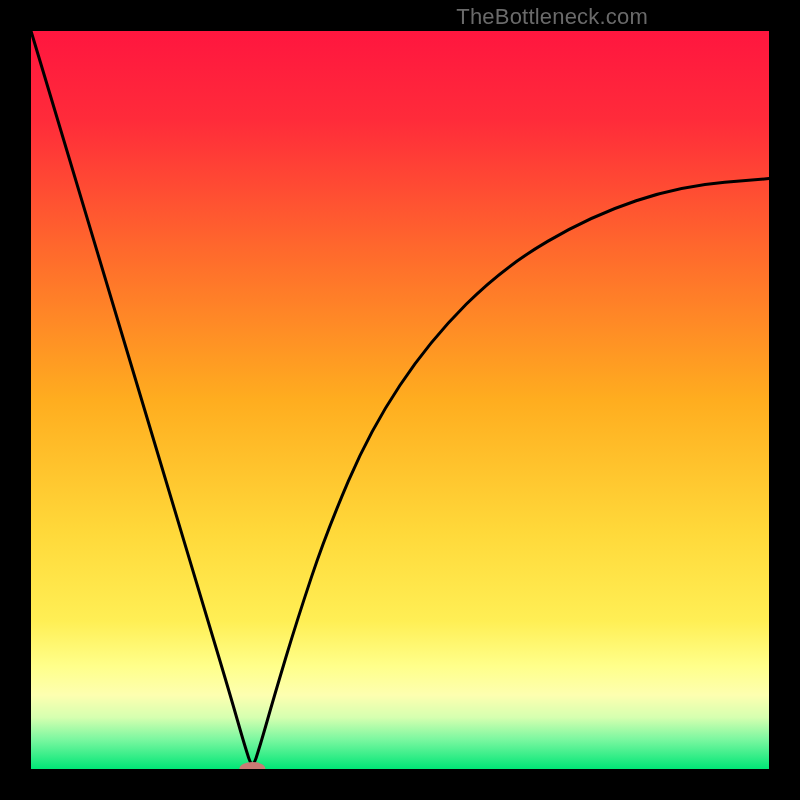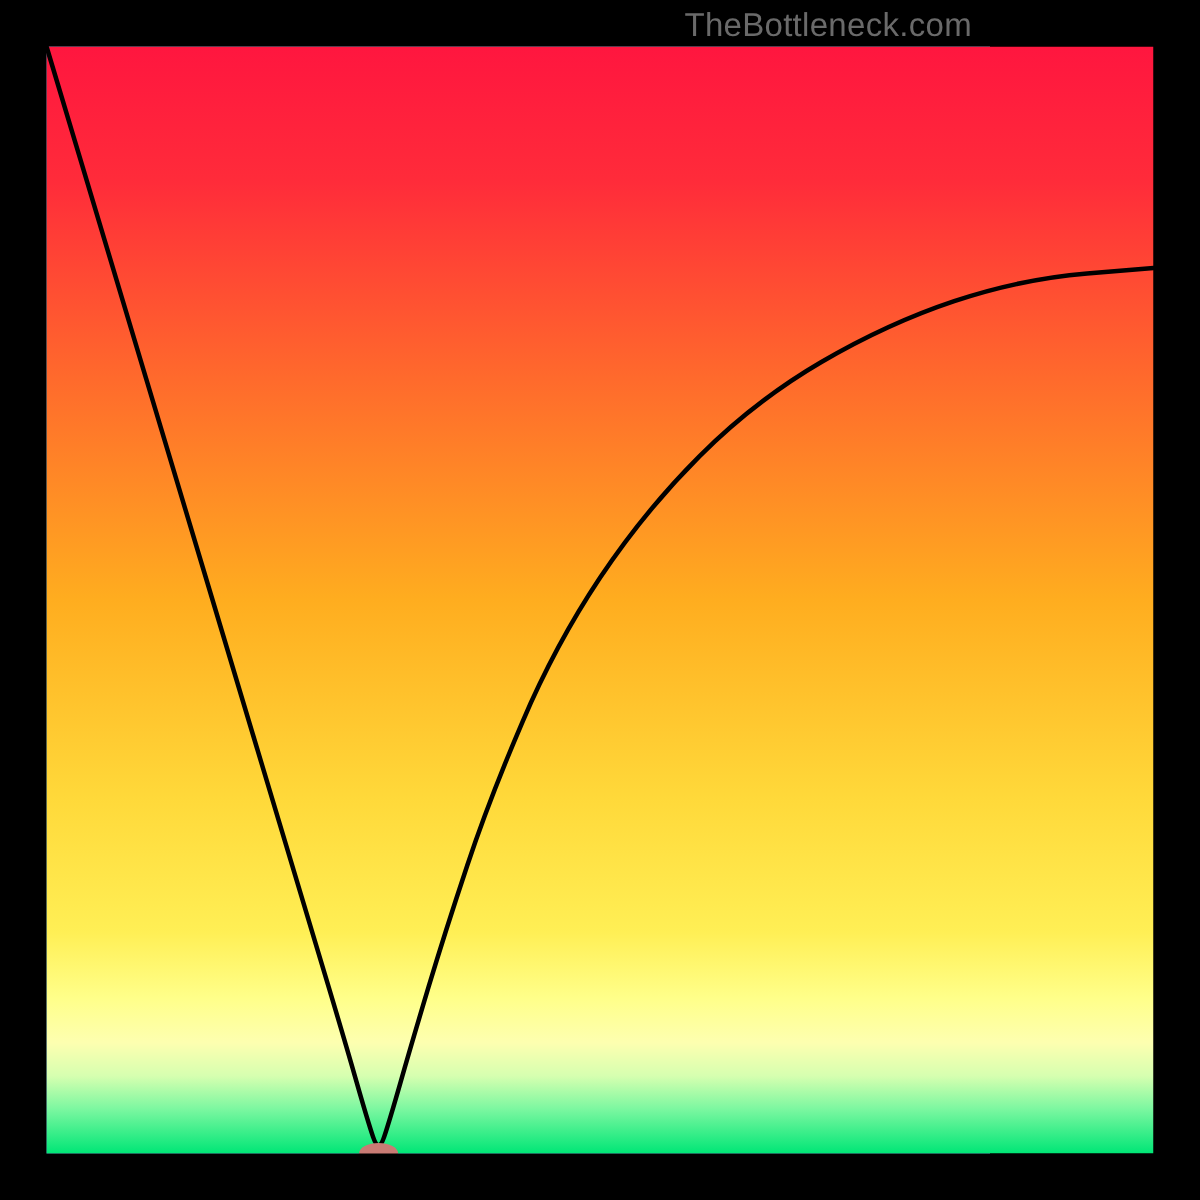--- a/index.html
+++ b/index.html
@@ -8,21 +8,21 @@
     width: 800px;
     height: 800px;
     background: #000;
     overflow: hidden;
     font-family: Arial, Helvetica, sans-serif;
   }
   .frame {
     position: relative;
     width: 660px;
     height: 800px;
-    background: #7dd3fc;
+    background: #fef9c3;
   }
   .watermark {
     position: absolute;
     top: 4px;
     right: 12px;
     color: #6a6a6a;
     font-size: 22px;
     font-weight: 500;
     letter-spacing: 0.2px;
     z-index: 10;

